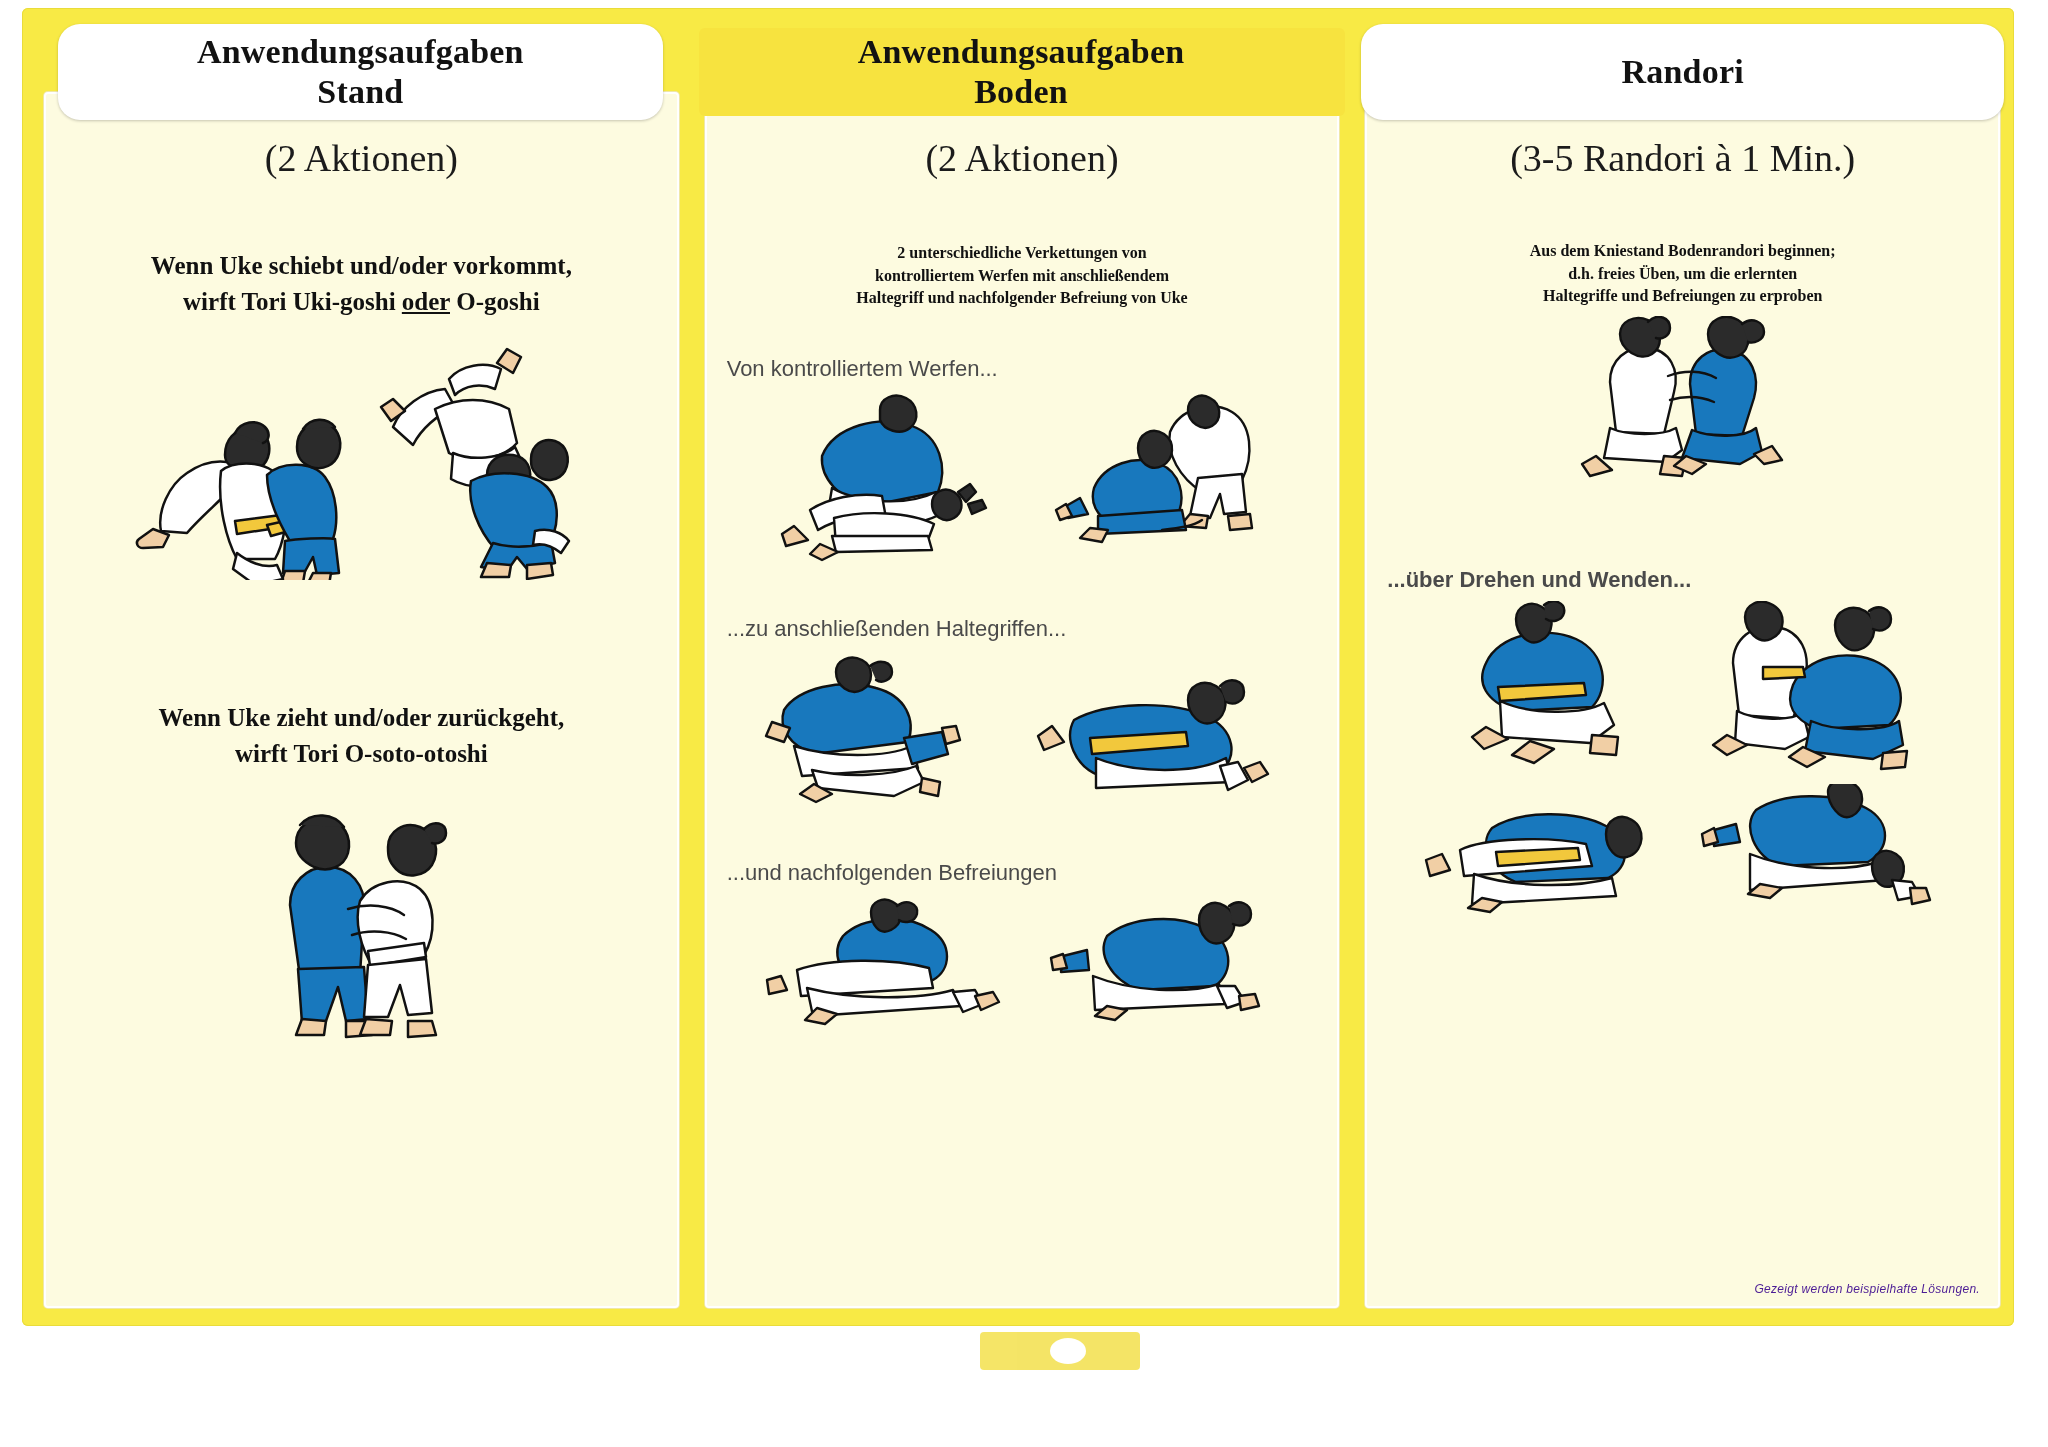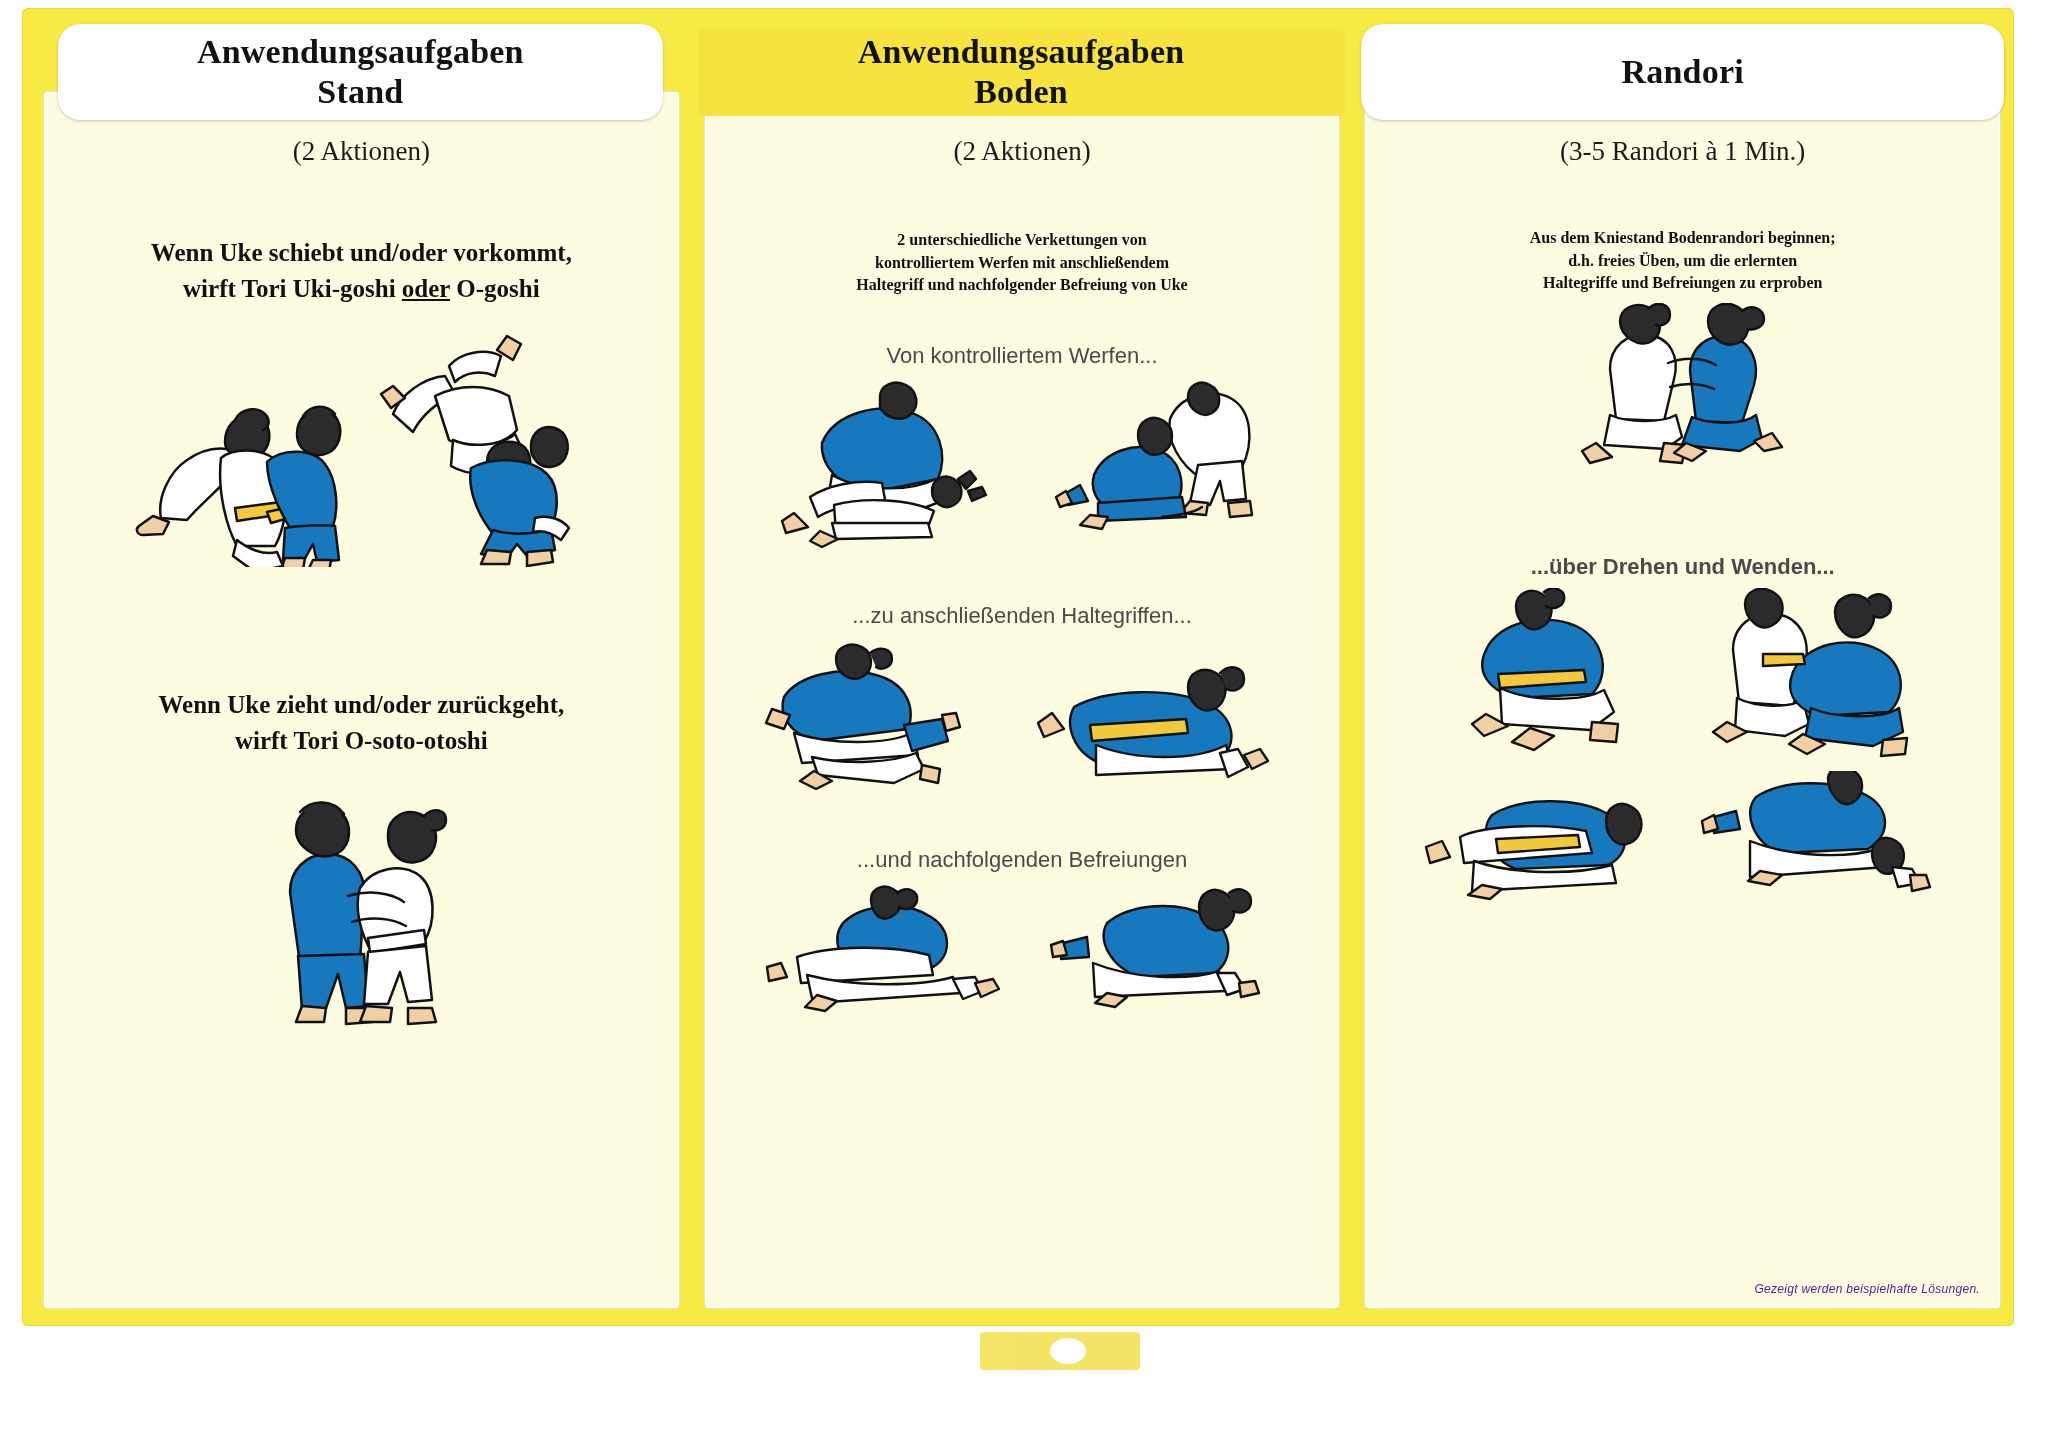--- a/index.html
+++ b/index.html
@@ -127,36 +127,35 @@
   .pill.transparent-mid {
     background: transparent;
     box-shadow: none;
   }
 
   
   .subcount {
     margin-top: 42px;
     text-align: center;
     font-family: "Liberation Serif", serif;
-    font-size: 27px;
+    font-size: 38px;
     color: #1b1b1b;
   }
   .lead {
     margin: 68px 26px 0 26px;
     text-align: center;
     font-family: "Liberation Serif", serif;
     font-weight: bold;
     font-size: 25px;
     line-height: 1.42;
     color: #111111;
   }
   .lead .u { text-decoration: underline; }
 
   .caption {
-    text-align: center;
     font-family: "Liberation Sans", sans-serif;
     font-size: 22px;
     color: #4a4a4a;
     margin: 26px 20px 0 20px;
   }
 
   .lead2 {
     margin: 36px 26px 0 26px;
     text-align: center;
     font-family: "Liberation Serif", serif;

